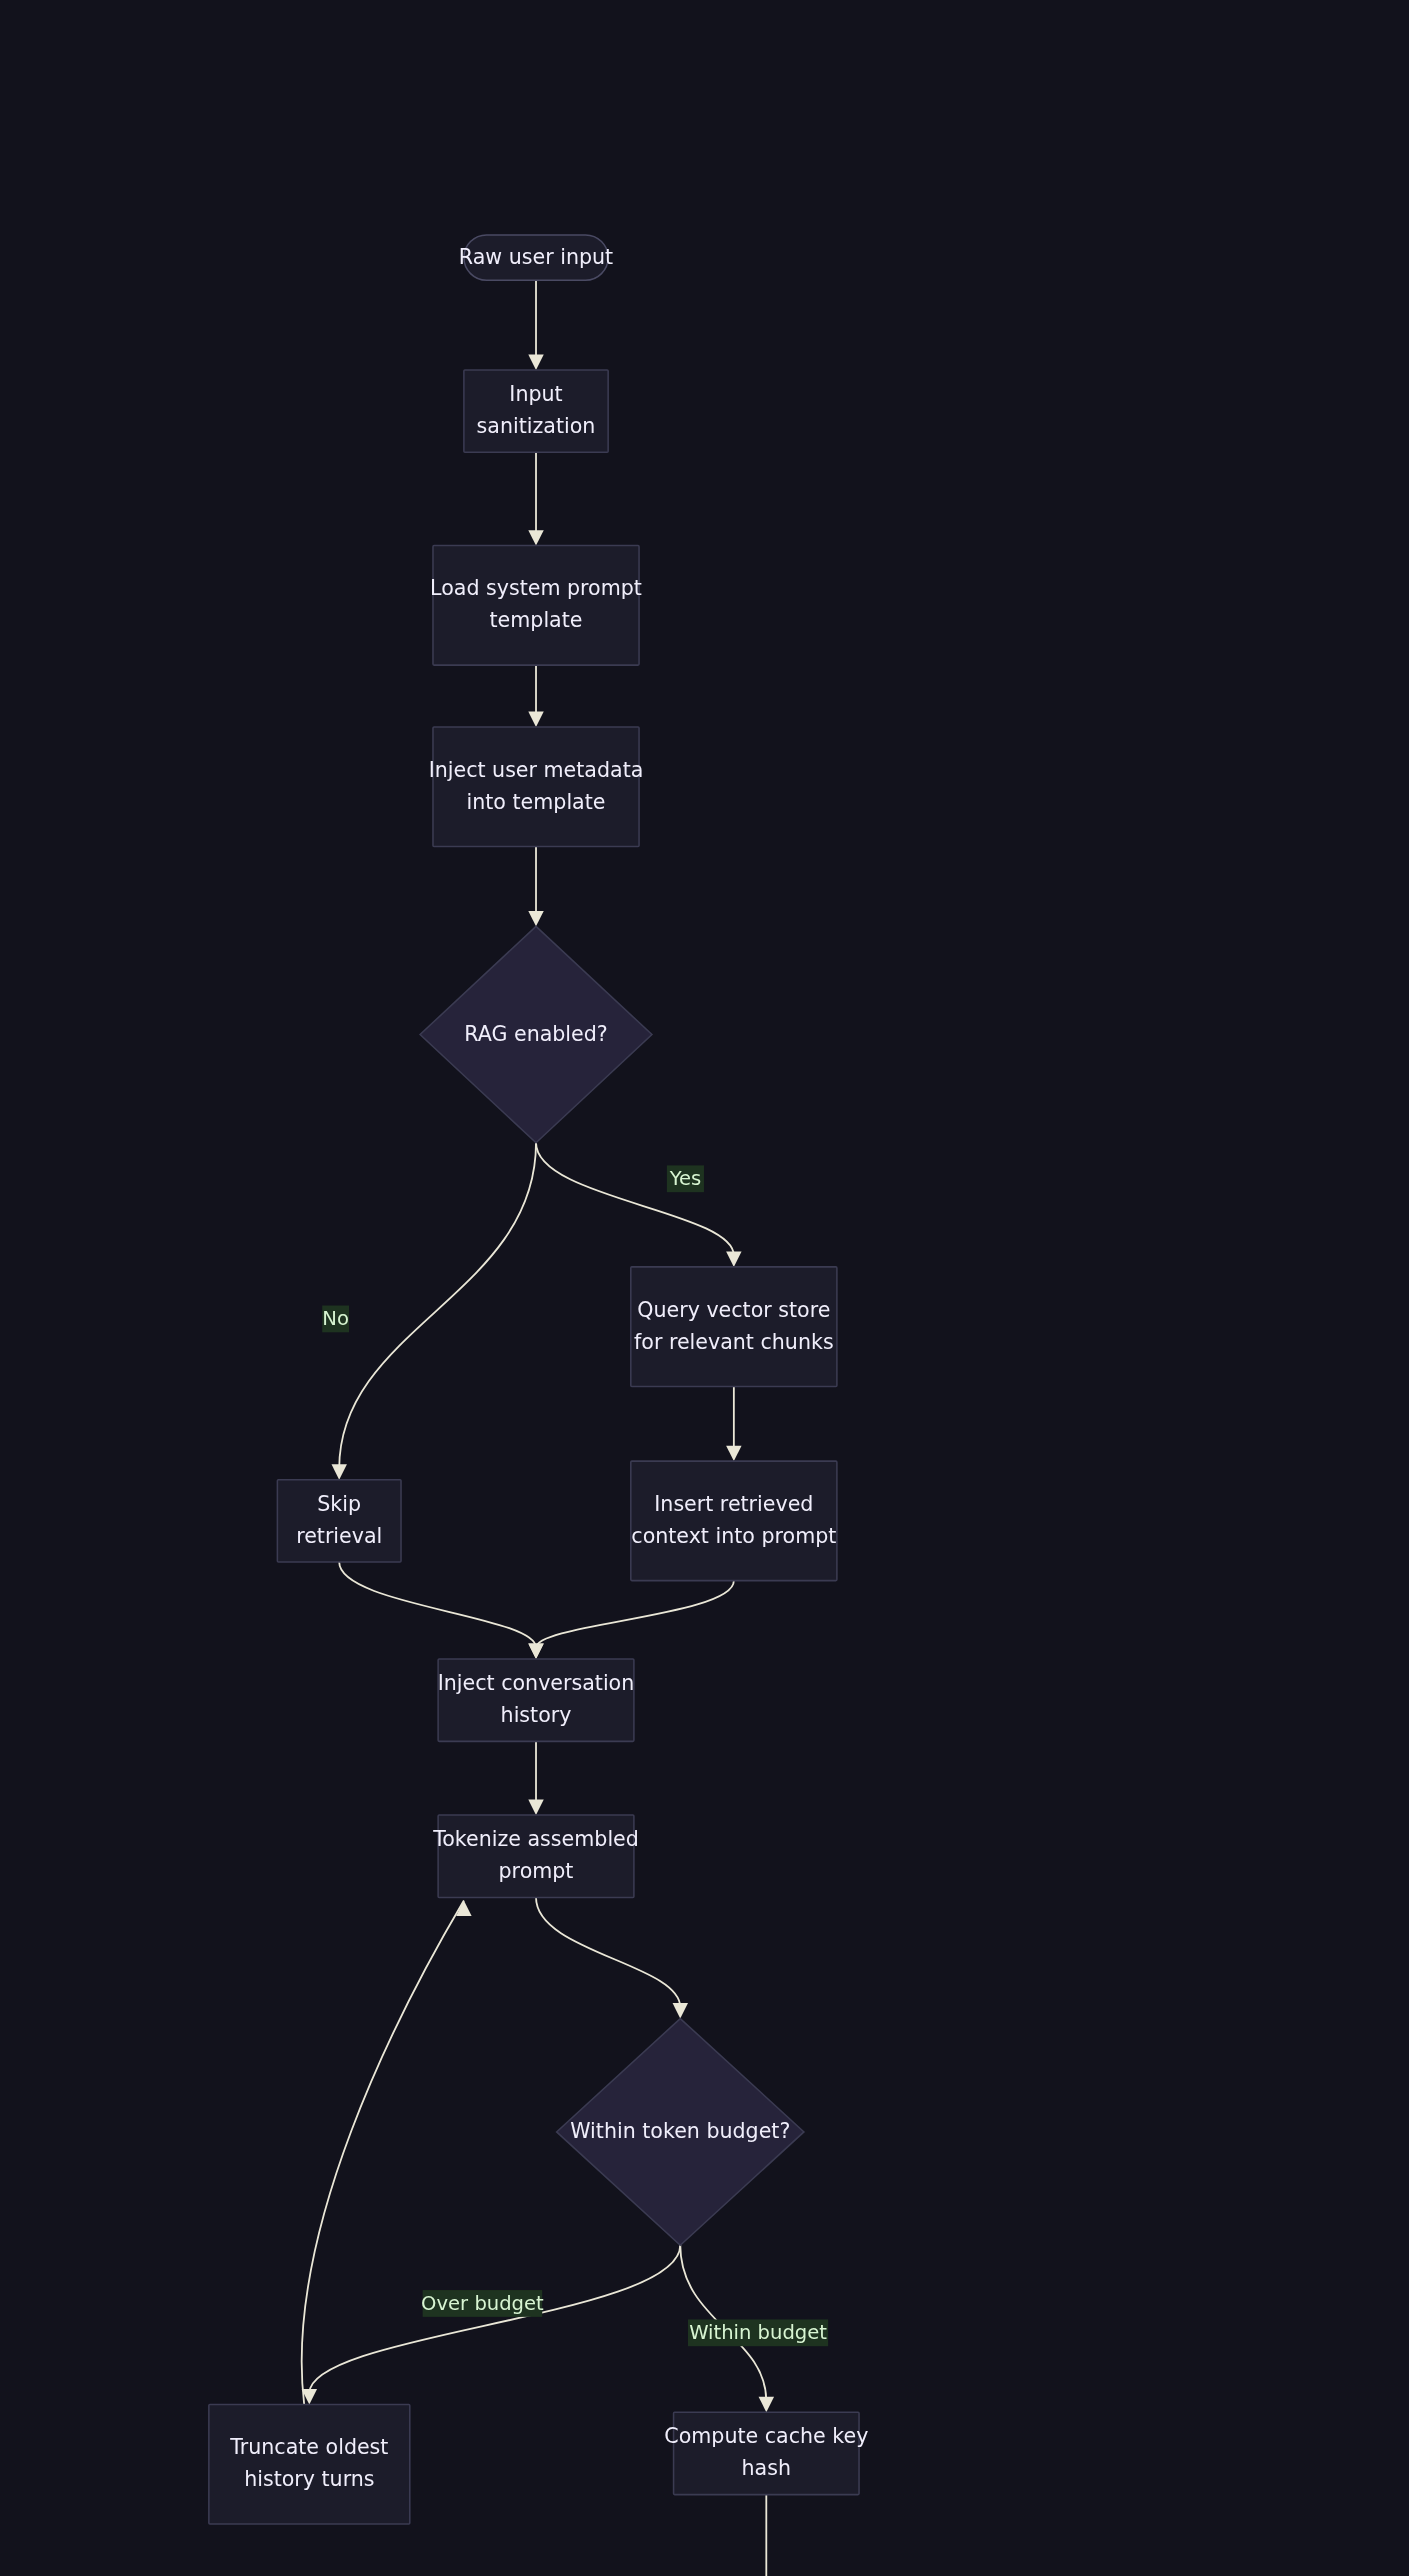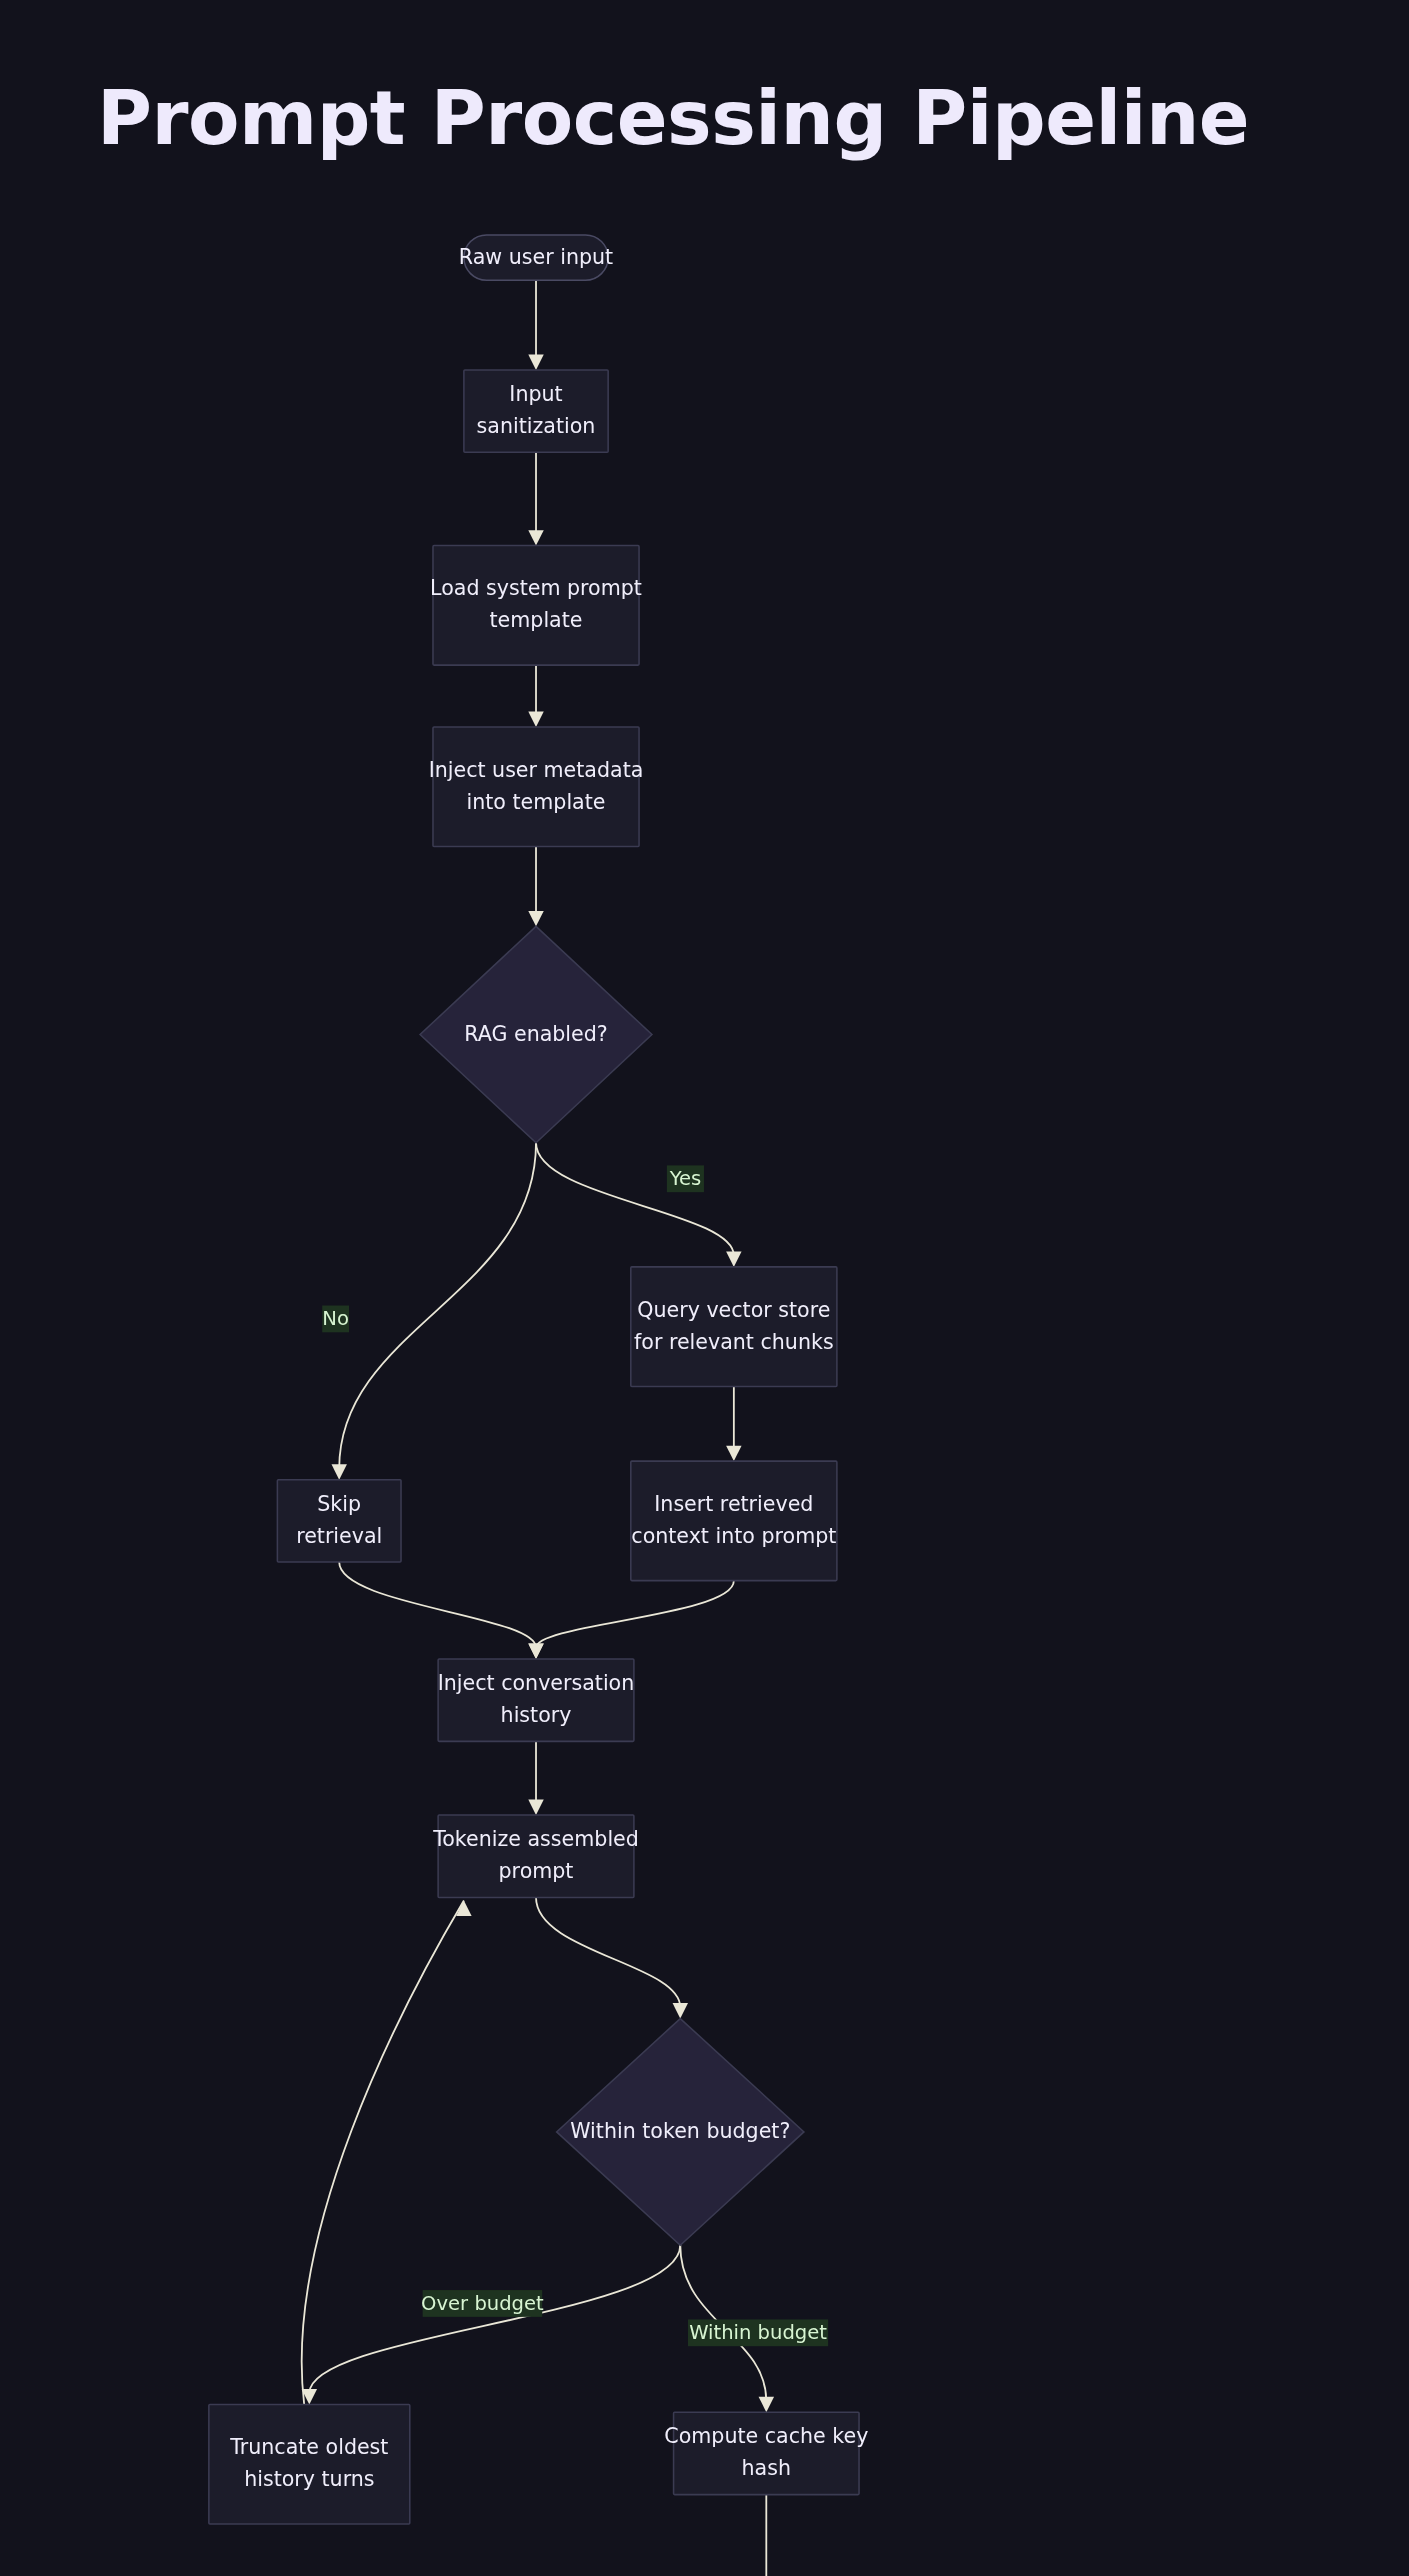--- a/index.html
+++ b/index.html
@@ -79,21 +79,20 @@
     font-size: 38px;
     text-anchor: middle;
     dominant-baseline: middle;
   }
 </style>
 </head>
 <body>
 
 <div id="diagram-root">
 
-  <div class="page-title">Prompt Processing Pipeline</div>
 
   <svg id="flow-canvas" viewBox="0 0 2736 7960">
     <g id="edges-layer">
         <g>
           <path d="M 1040 544 L 1040 696" class="edge-path"></path>
           <path d="M 1025 688 L 1055 688 L 1040 718 Z" class="edge-head"></path>
         </g>
         <g>
           <path d="M 1040 878 L 1040 1037" class="edge-path"></path>
           <path d="M 1025 1029 L 1055 1029 L 1040 1059 Z" class="edge-head"></path>

